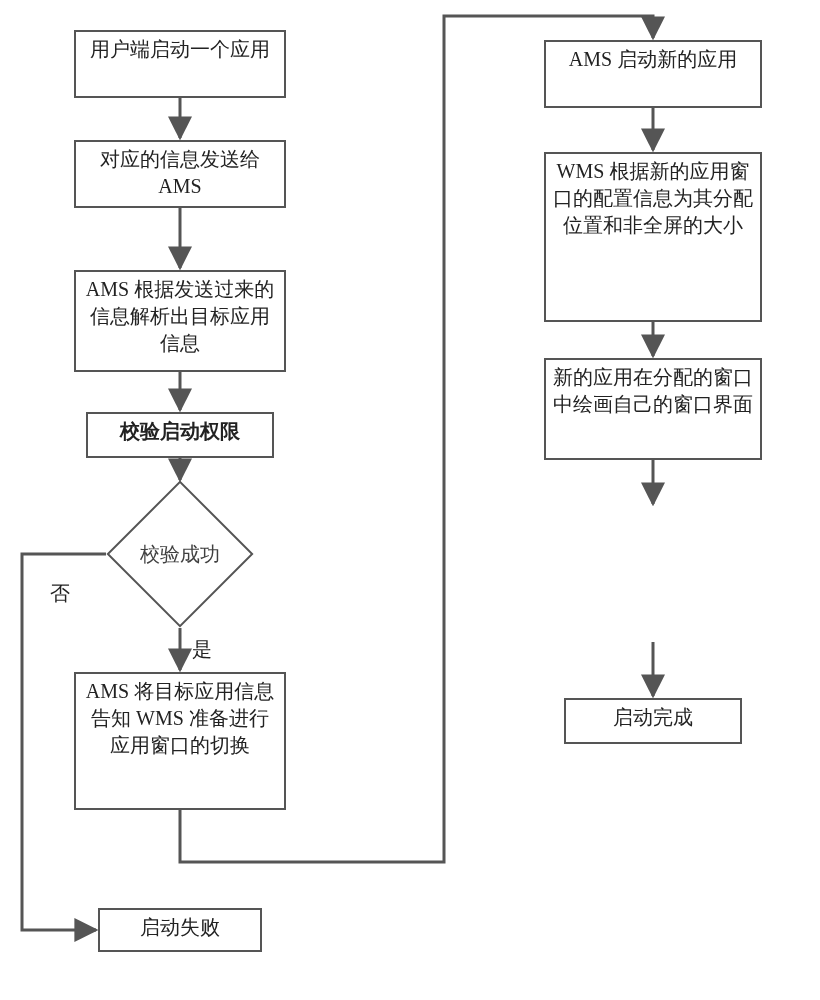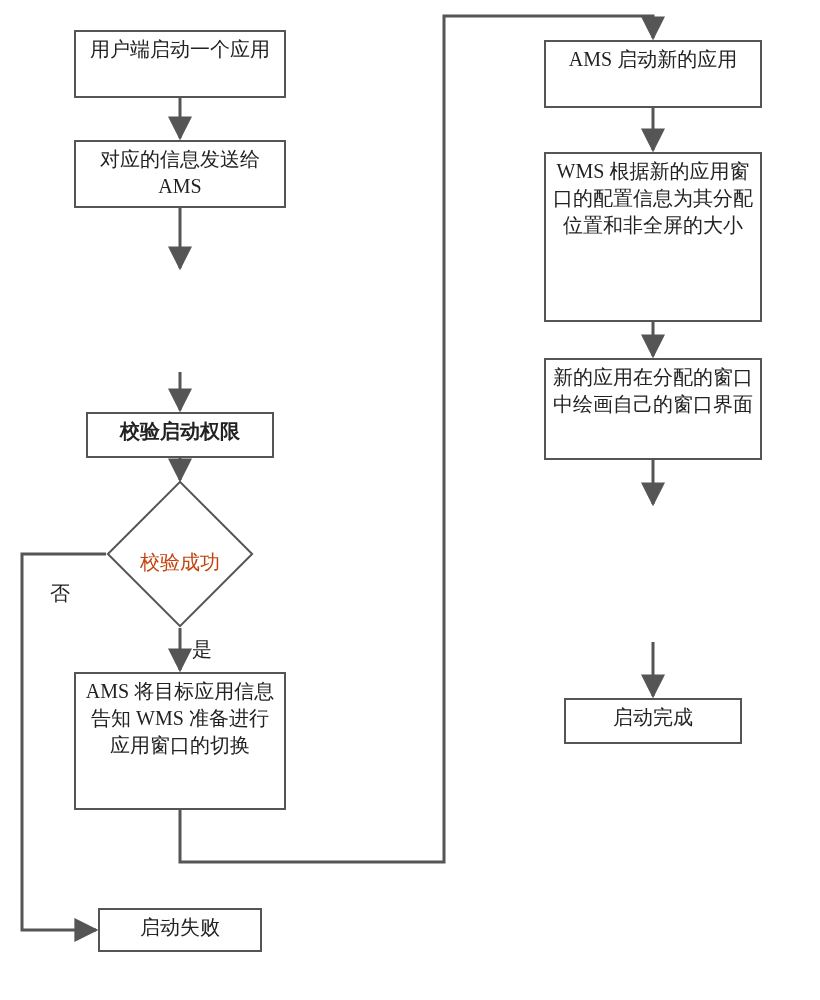--- a/index.html
+++ b/index.html
@@ -34,26 +34,26 @@
   .diamond {
     width: 100%;
     height: 100%;
     border: 2px solid #555;
     background: #fff;
     transform: rotate(45deg);
     box-sizing: border-box;
   }
   .diamond-text {
     position: absolute;
-    left: 0; top: 8px; width: 100%; height: 100%;
+    left: 0; top: 0; width: 100%; height: 100%;
     display: flex;
     align-items: center;
     justify-content: center;
     font-size: 20px;
-    color: #c2410c;
+    color: #404040;
   }
   svg.overlay {
     position: absolute;
     left: 0; top: 0;
     width: 820px;
     height: 1000px;
     pointer-events: none;
   }
   .edge-label {
     position: absolute;
@@ -67,20 +67,23 @@
 <div class="canvas">
 
   <div class="box" style="left:74px; top:30px; width:212px; height:68px;">
     <span>用户端启动一个应用</span>
   </div>
 
   <div class="box" style="left:74px; top:140px; width:212px; height:68px;">
     <span>对应的信息发送给 AMS</span>
   </div>
 
+  <div class="box" style="left:74px; top:270px; width:212px; height:102px;">
+    <span>AMS 根据发送过来的信息解析出目标应用信息</span>
+  </div>
 
   <div class="box" style="left:86px; top:412px; width:188px; height:46px;font-weight:bold;">
     <span>校验启动权限</span>
   </div>
 
   <div class="diamond-wrap" style="left:128px; top:502px; width:104px; height:104px;">
     <div class="diamond"></div>
     <div class="diamond-text">校验成功</div>
   </div>
 

